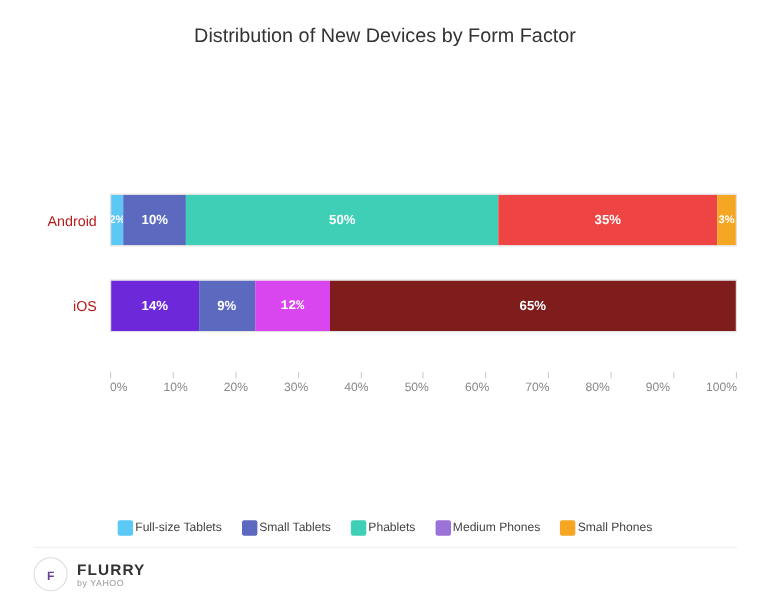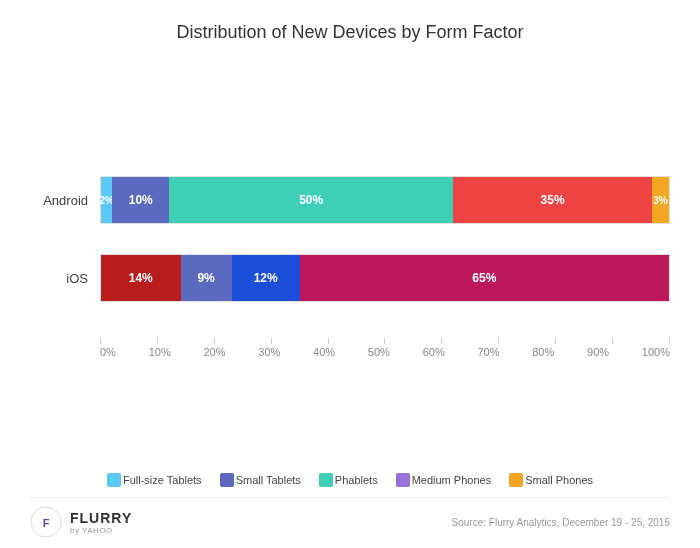--- a/index.html
+++ b/index.html
@@ -35,21 +35,21 @@
     .bar-group {
       display: flex;
       align-items: center;
       margin-bottom: 30px;
     }
 
     .y-label {
       width: 70px;
       text-align: right;
       font-size: 13px;
-      color: #404040;
+      color: #b91c1c;
       padding-right: 12px;
       flex-shrink: 0;
     }
 
     .bar-container {
       flex: 1;
       height: 48px;
       display: flex;
       border: 1px solid #e0e0e0;
       overflow: hidden;
@@ -193,24 +193,24 @@
             <div class="bar-segment" style="width: 50%; background-color: rgb(62, 207, 182);">50%</div>
             <div class="bar-segment" style="width: 35%; background-color: #ef4444;">35%</div>
             <div class="bar-segment tiny" style="width: 3%; background-color: rgb(245, 166, 35);">3%</div>
           </div>
         </div>
       </div>
       <div class="bar-group">
         <div class="y-label">iOS</div>
         <div class="bar-wrapper">
           <div class="bar-container">
-            <div class="bar-segment" style="width: 14%; background-color: #b91c1c;">14%</div>
+            <div class="bar-segment" style="width: 14%; background-color: #6d28d9;">14%</div>
             <div class="bar-segment" style="width: 9%; background-color: rgb(91, 106, 191);">9%</div>
-            <div class="bar-segment" style="width: 12%; background-color: #1d4ed8;">12%</div>
-            <div class="bar-segment" style="width: 65%; background-color: #be185d;">65%</div>
+            <div class="bar-segment" style="width: 12%; background-color: #d946ef; font-family: Liberation Mono, monospace;">12%</div>
+            <div class="bar-segment" style="width: 65%; background-color: #7f1d1d;">65%</div>
           </div>
         </div>
       </div>
     </div>
 
   <div class="x-axis">
     <div style="width:100%;">
       <div class="x-axis-ticks">
       <div class="tick"></div>
           <div class="tick"></div>
@@ -268,14 +268,13 @@
   <div class="flurry-logo">
     <svg class="flurry-icon" viewBox="0 0 32 32" xmlns="http://www.w3.org/2000/svg">
       <circle cx="16" cy="16" r="15" fill="#fff" stroke="#ddd" stroke-width="1"></circle>
       <text x="16" y="21" text-anchor="middle" font-size="11" font-weight="bold" fill="#6B3FA0">F</text>
     </svg>
     <div class="flurry-text">
       <span class="flurry-name">FLURRY</span>
       <span class="flurry-sub">by YAHOO</span>
     </div>
   </div>
-  <span class="source-text">Source: Flurry Analytics, December 19 - 25, 2015</span>
 </div>
 
 </body></html>

